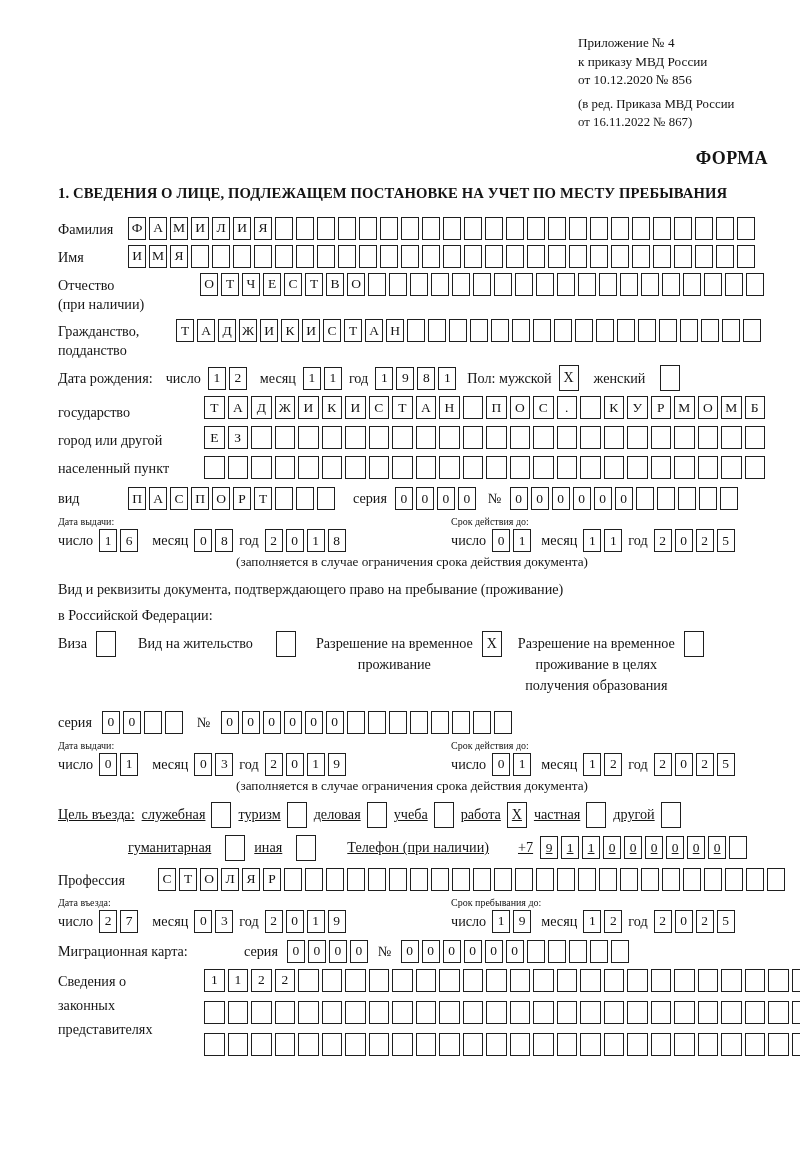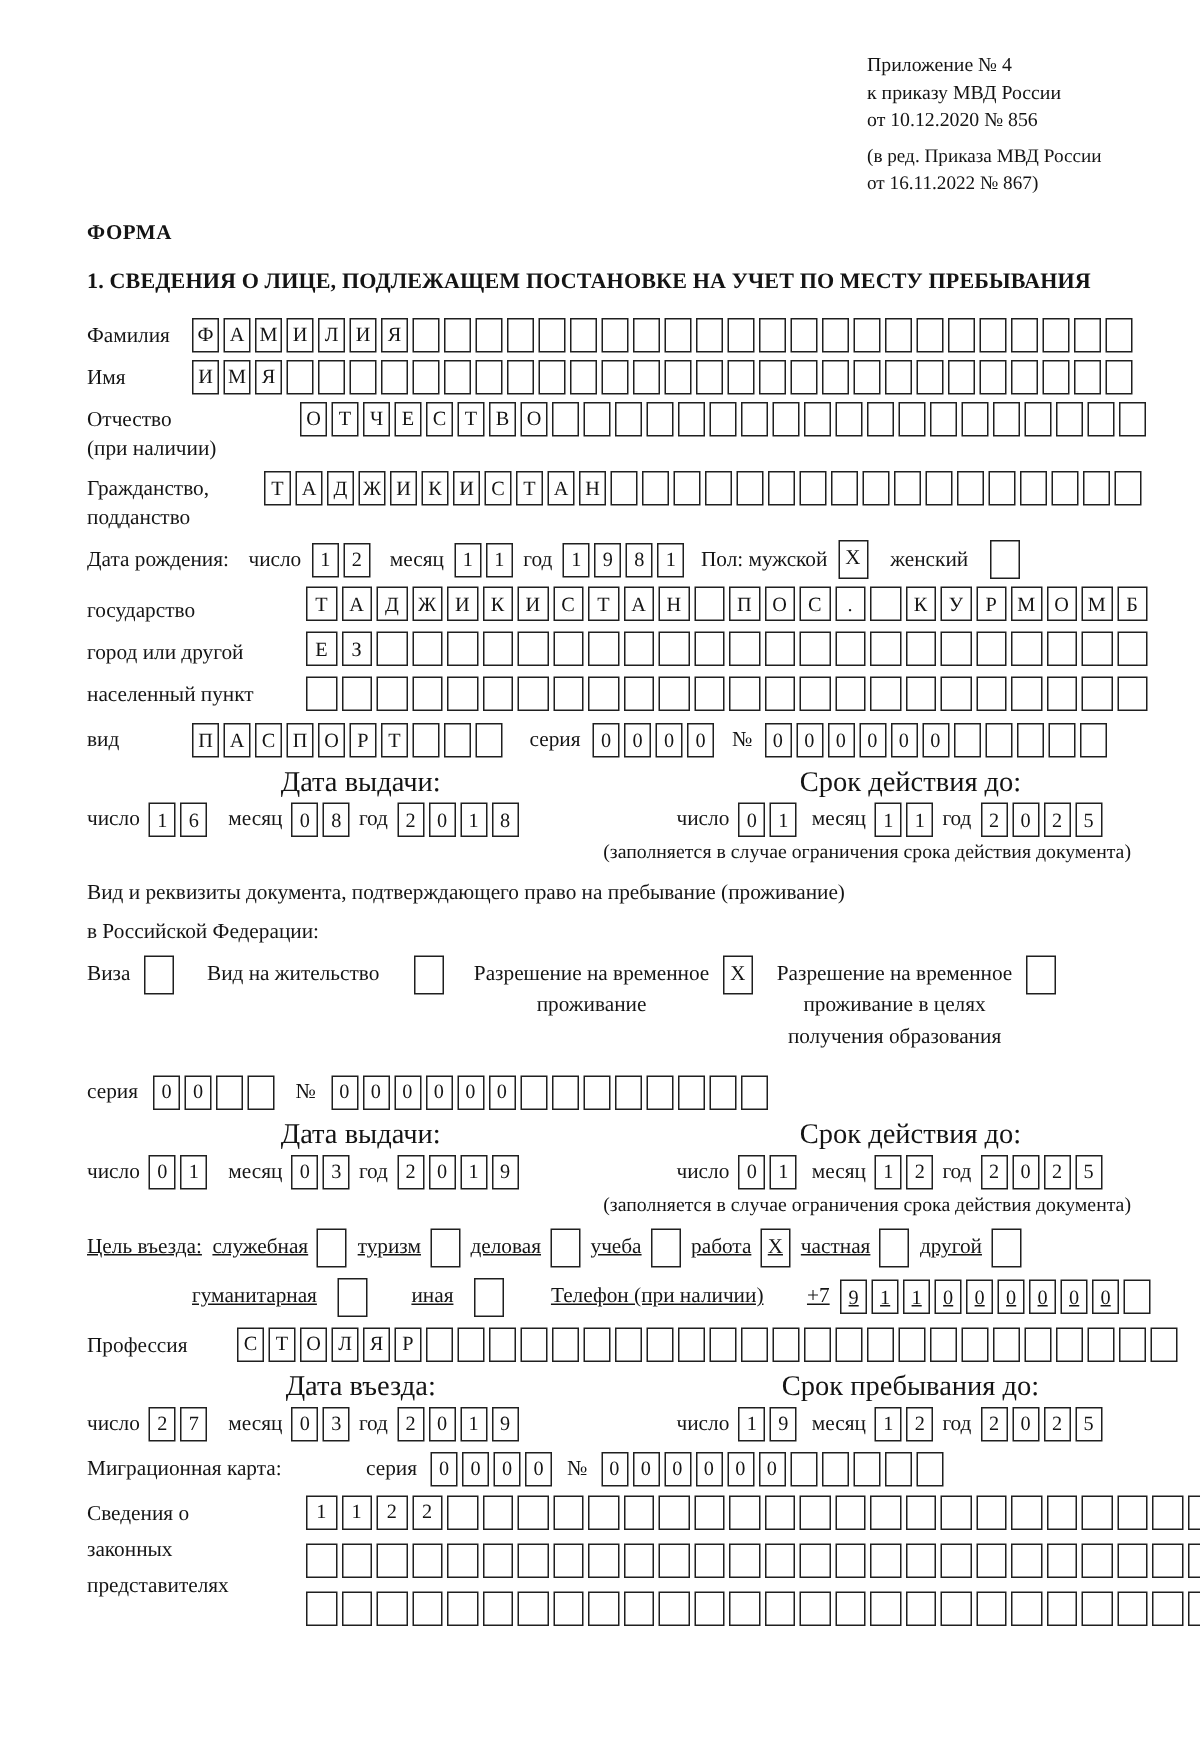--- a/index.html
+++ b/index.html
@@ -7,21 +7,21 @@
   body { width: 800px; }
   .page {
     width: 800px; height: 1163px; overflow: hidden;
     background: #fff; color: #141414;
     font-family: "Liberation Serif", "DejaVu Serif", serif;
     padding: 34px 30px 10px 58px;
   }
   
   .hdr { margin-left: auto; width: 192px; font-size: 13.2px; line-height: 1.42; }
   .hdr-sub { margin-top: 5px; font-size: 12.8px; }
-  .forma { font-weight: bold; font-size: 14px; margin: 16px 2px 16px 0; letter-spacing: .4px; }
+  .forma { text-align: right; font-weight: bold; font-size: 18px; margin: 16px 2px 16px 0; letter-spacing: .4px; }
   
   .title { text-align: center; font-weight: bold; font-size: 15.6px; line-height: 1.55; margin-bottom: 16px; letter-spacing: .2px; }
   .blank-line { display: inline-block; width: 54px; border-bottom: 2.2px solid #3a3a3a; margin-left: 12px; vertical-align: baseline; }
   .sec-heading { font-weight: bold; font-size: 14.7px; margin-bottom: 15px; letter-spacing: .1px; white-space: nowrap; }
   
   .row { display: flex; align-items: flex-start; margin-bottom: 5px; }
   .vcenter { align-items: center; }
   .lbl { font-size: 14.2px; flex: none; padding-top: 3px; line-height: 1.35; }
   .lbl-inline { font-size: 14.2px; flex: none; line-height: 1.2; }
   .w70  { width: 70px; }
@@ -38,23 +38,23 @@
   }
   .wX .cell { width: 20.5px; }
   .checkbox { width: 20px; height: 26px; font-size: 14px; }
   .stack { display: flex; flex-direction: column; gap: 7px; }
   .doc-heading { text-align: center; font-weight: bold; font-size: 14.2px; margin: 2px 40px 6px 0; }
   
   .dates-row { display: flex; margin-bottom: 2px; }
   .date-block { flex: none; }
   .db-left  { width: 365px; }
   .db-right { width: 340px; padding-left: 28px; }
-  .date-heading { text-align: center; font-size: 19px; margin-bottom: 2px; }
+  .date-heading { font-size: 10px; margin-bottom: 2px; }
   .date-line { display: flex; align-items: center; gap: 6px; }
-  .note { font-size: 13.2px; text-align: right; margin: 2px 16px 8px 0; }
+  .note { font-size: 13.2px; text-align: center; margin: 2px 4px 8px 0; }
   .intro { font-size: 14.2px; line-height: 1.6; margin-bottom: 3px; }
   
   .visa-row { display: flex; align-items: flex-start; gap: 14px; margin: 4px 0 14px 0; }
   .visa-opt { display: flex; align-items: flex-start; gap: 9px; }
   .visa-opt .optlbl { font-size: 14.2px; text-align: center; line-height: 1.5; padding-top: 2px; }
   
   .purpose-row { display: flex; align-items: center; gap: 7px; margin-bottom: 7px; flex-wrap: nowrap; text-decoration: underline; }
   .opt { display: flex; align-items: center; gap: 6px; }
   
   .reps { display: flex; margin-bottom: 4px; }
@@ -559,21 +559,21 @@
       <span class="lbl-inline">другой</span>
       <span class="cell checkbox"></span>
     </span>
   </div>
 
   <div class="purpose-row" style="margin-left:70px;align-items:center;">
     <span class="opt">
       <span class="lbl-inline">гуманитарная</span>
       <span class="cell checkbox" style="margin-left:8px;"></span>
     </span>
-    <span class="opt" style="margin-left:22px;">
+    <span class="opt" style="margin-left:2px;">
       <span class="lbl-inline">иная</span>
       <span class="cell checkbox" style="margin-left:8px;"></span>
     </span>
     <span class="lbl-inline" style="margin-left:24px;">Телефон (при наличии)</span>
     <span class="lbl-inline" style="margin-left:22px;">+7</span>
     <span class="cells">
         <span class="cell">9</span>
         <span class="cell">1</span>
         <span class="cell">1</span>
         <span class="cell">0</span>

